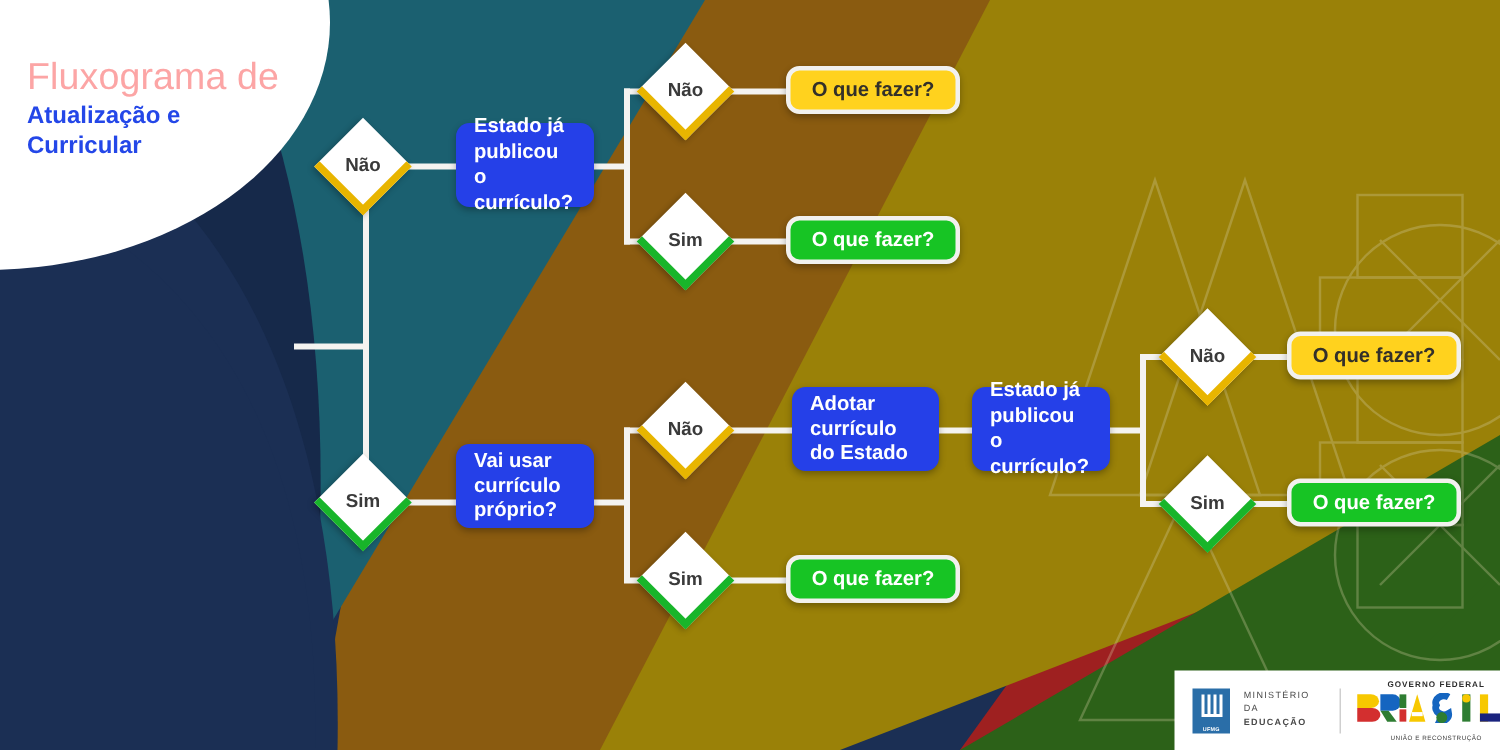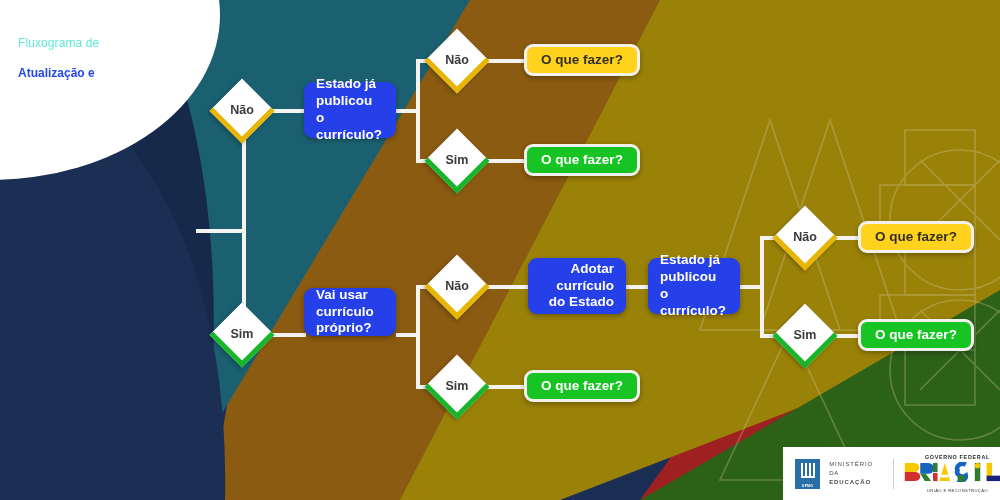--- a/index.html
+++ b/index.html
@@ -18,26 +18,26 @@
   
   #title-bubble{
     position:absolute;left:-240px;top:-150px;
     width:460px;height:330px;border-radius:50%;
     background:#ffffff;
   }
   #title-text{
     position:absolute;left:18px;top:36px;width:200px;
   }
   #title-kicker{
-    font-size:12px;color:#5eead4;letter-spacing:.1px;line-height:1.2;
+    font-size:25px;color:#fca5a5;letter-spacing:.1px;line-height:1.2;
     font-weight:400;
   }
   #title-main{
-    margin-top:16px;
-    font-size:12px;font-weight:bold;color:#2447e8;line-height:1.28;
+    margin-top:2px;
+    font-size:16px;font-weight:bold;color:#2447e8;line-height:1.28;
   }
 
   
   .node{
     position:absolute;
     border-radius:9px;
     box-sizing:border-box;
     display:flex;align-items:center;
     padding:8px 12px;
     font-weight:bold;
@@ -167,20 +167,21 @@
       </g>
     </svg>
 
     <div id="title-bubble"></div>
   </div>
 
   <div id="title-text">
     <div id="title-kicker">Fluxograma de</div>
     <div id="title-main">
       <div>Atualização e</div>
+      <div>Curricular</div>
     </div>
   </div>
 
   <div class="conn h" style="left:196px;top:229px;width:50px;"></div>
   <div class="conn v" style="left:242px;top:110px;height:225px;"></div>
 
   <div class="conn h" style="left:266px;top:109px;width:40px;"></div>
 
   <div class="conn h" style="left:266px;top:333px;width:40px;"></div>
 
@@ -208,25 +209,25 @@
   <div class="conn h" style="left:760px;top:334px;width:22px;"></div>
 
   <div class="conn h" style="left:824px;top:236px;width:40px;"></div>
   <div class="conn h" style="left:824px;top:334px;width:40px;"></div>
 
 
   <div class="node blue" style="left:304px;top:82px;width:92px;height:56px;">
     <span>Estado já publicou o currículo?</span>
   </div>
 
-  <div class="node blue" style="left:304px;top:288px;width:92px;height:48px;">
+  <div class="node blue" style="left:304px;top:296px;width:92px;height:56px;">
     <span>Vai usar currículo próprio?</span>
   </div>
 
-  <div class="node blue" style="left:528px;top:258px;width:98px;height:56px;text-align:right;">
+  <div class="node blue" style="left:528px;top:258px;width:98px;height:56px;">
     <span>Adotar currículo do Estado</span>
   </div>
 
   <div class="node blue" style="left:648px;top:258px;width:92px;height:56px;">
     <span>Estado já publicou o currículo?</span>
   </div>
 
   <div class="node yellow" style="left:524px;top:44px;width:116px;height:32px;">
     <span>O que fazer?</span>
   </div>

